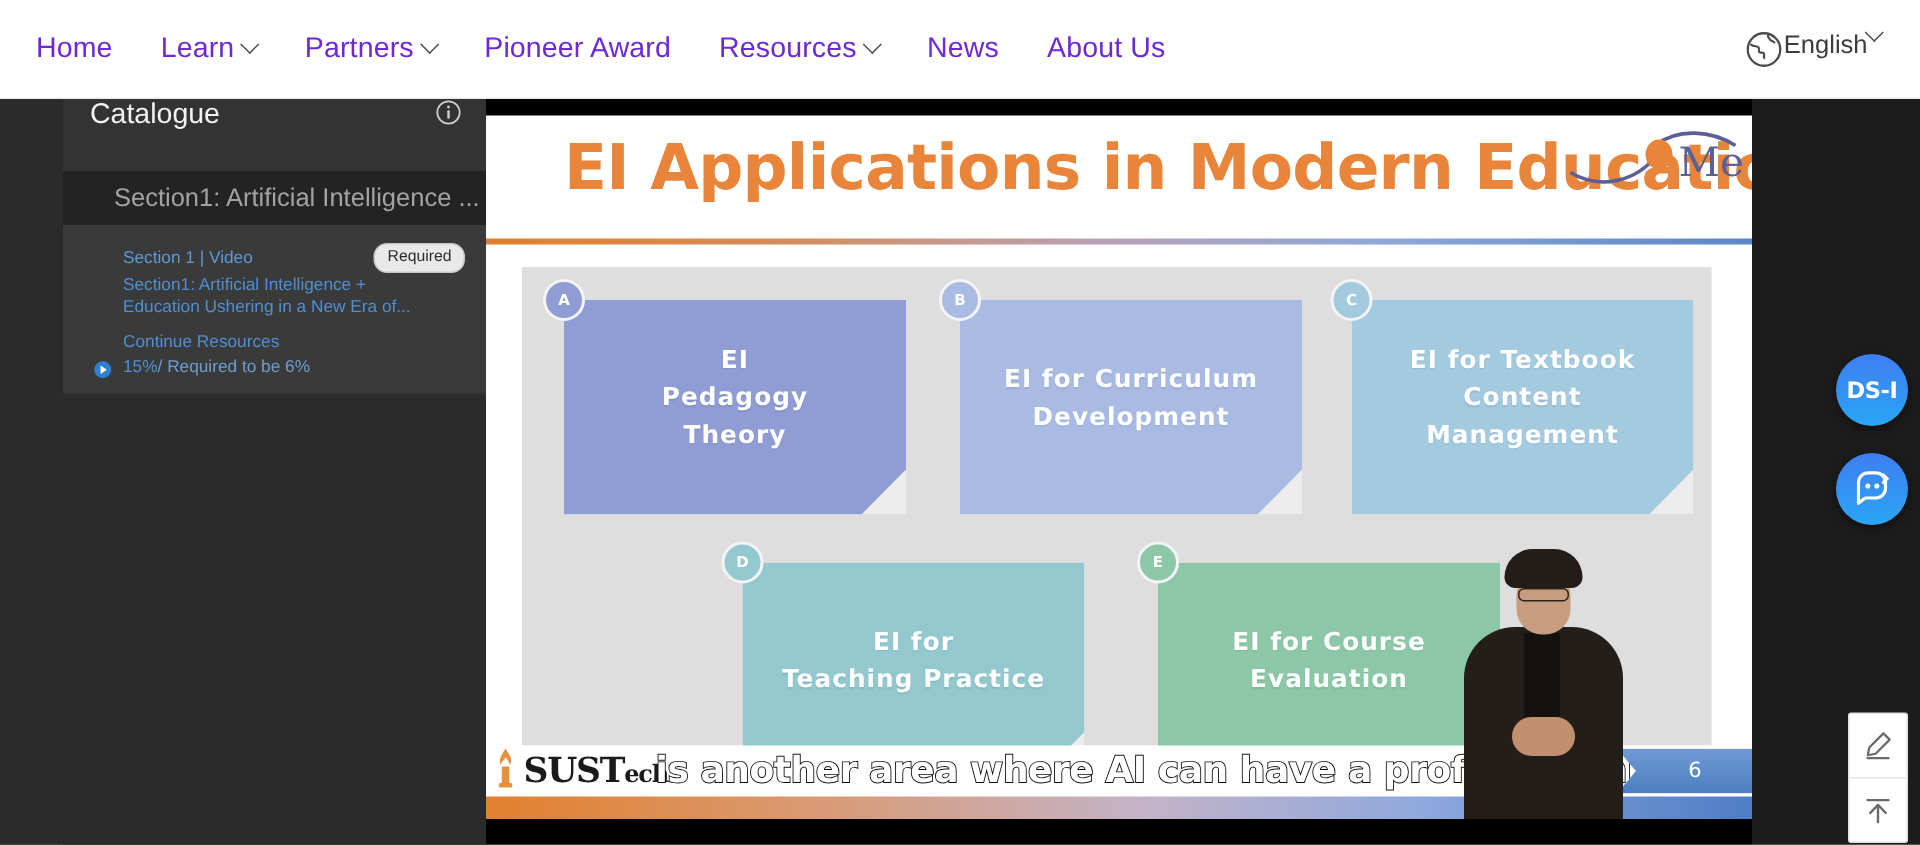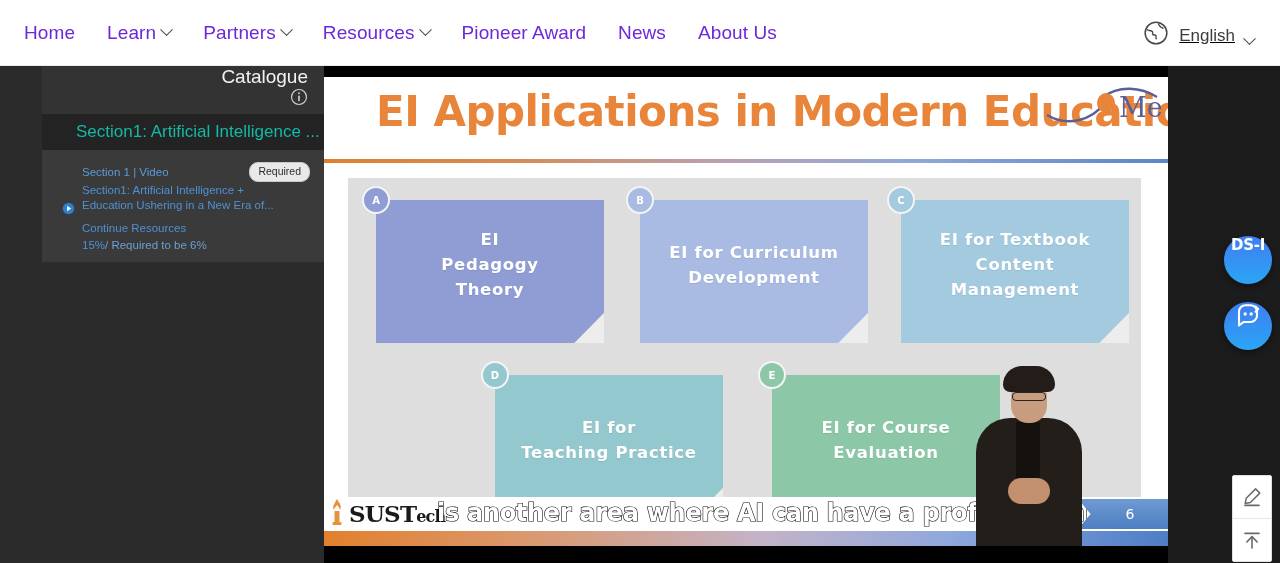--- a/index.html
+++ b/index.html
@@ -21,51 +21,51 @@
     display: flex; align-items: center; gap: 6px;
     font-size: 19px; color: #6d28d9; padding: 0 16px;
     cursor: pointer; white-space: nowrap; letter-spacing: .1px;
   }
   .caret {
     display: inline-block; width: 9px; height: 9px;
     border-right: 1.6px solid #4a4a4a; border-bottom: 1.6px solid #4a4a4a;
     transform: rotate(45deg) translate(-2px, -2px);
   }
   .nav-right {
-    margin-left: auto; display: flex; align-items: flex-end;
-    gap: 10px; padding-right: 26px; text-decoration: underline;
+    margin-left: auto; display: flex; align-items: flex-start;
+    padding-right: 26px;
   }
   .globe { width: 26px; height: 26px; display: block; }
   .lang-label { font-size: 17px; color: #3c3c3c; }
 
   
   .left-rail {
     position: absolute; top: 66px; left: 0; width: 42px; height: 497px;
     background: #2b2b2b;
   }
 
   
   .sidebar {
     position: absolute; top: 66px; left: 42px; width: 282px; height: 497px;
     background: #3a3a3a;
   }
   .sb-head {
-    height: 48px; display: flex; align-items: flex-end;
-    padding: 0 16px 0 18px; background: #333333; flex-direction: column;
+    height: 48px; display: flex; align-items: flex-start;
+    padding: 0 16px 0 18px; background: #333333;
   }
   .sb-title { font-size: 19px; color: #f2f2f2; }
   .info-icon { margin-left: auto; width: 18px; height: 18px; display: block; cursor: pointer; }
   .sb-section {
     height: 36px; display: flex; align-items: center;
     padding: 0 14px 0 34px; background: #232323;
-    font-size: 17px; color: #14b8a6; cursor: pointer;
+    font-size: 17px; color: #a3a3a3; cursor: pointer;
     overflow: hidden; white-space: nowrap;
   }
   .sb-body { background: #3a3a3a; padding: 12px 14px 10px 20px; position: relative; }
-  .item-row { display: flex; align-items: center; gap: 7px; }
+  .item-row { display: flex; align-items: flex-end; gap: 7px; }
   .play-icon { flex: 0 0 auto; margin-top: 1px; width: 13px; height: 13px; display: block; }
   .item-main { flex: 1 1 auto; min-width: 0; }
   .item-line1 {
     font-size: 11.5px; color: #5b9bd8; line-height: 15px;
     display: flex; align-items: center;
   }
   .badge {
     margin-left: auto; background: #e9e9e9; color: #2c2c2c;
     font-size: 10.5px; border-radius: 9px; padding: 1px 8px 2px;
     border: 1px solid #c9c9c9; white-space: nowrap;
@@ -179,21 +179,21 @@
              background: #241e1b; border-radius: 34px 34px 0 0; }
   .pr-shirt { position: absolute; left: 46px; top: 56px; width: 24px; height: 60px;
               background: #15110f; }
   .pr-hands { position: absolute; left: 38px; top: 112px; width: 42px; height: 26px;
               background: #c2906f; border-radius: 14px; }
 
   
   .fab {
     position: absolute; right: 8px; width: 48px; height: 48px; border-radius: 50%;
     background: linear-gradient(180deg,#3f7df0 0%, #2aa6f5 100%);
-    display: flex; justify-content: center; cursor: pointer;
+    display: flex; align-items: center; justify-content: center; cursor: pointer;
     box-shadow: 0 2px 7px rgba(0,0,0,.45);
   }
   .fab-dsi { top: 236px; color: #fff; font-size: 15px; font-weight: bold;
              font-family: "DejaVu Sans", sans-serif; letter-spacing: -.3px; }
   .fab-chat { top: 302px; }
   .side-stack {
     position: absolute; right: 8px; top: 475px; width: 40px;
     background: #ffffff; border: 1px solid #e0e0e0; border-radius: 2px; overflow: hidden;
   }
   .side-btn {
@@ -213,25 +213,25 @@
       </div>
       <div class="nav-item">
         <span>Learn</span>
         <i class="caret"></i>
       </div>
       <div class="nav-item">
         <span>Partners</span>
         <i class="caret"></i>
       </div>
       <div class="nav-item">
+        <span>Pioneer Award</span>
+      </div>
+      <div class="nav-item">
         <span>Resources</span>
         <i class="caret"></i>
-      </div>
-      <div class="nav-item">
-        <span>Pioneer Award</span>
       </div>
       <div class="nav-item">
         <span>News</span>
       </div>
       <div class="nav-item">
         <span>About Us</span>
       </div>
     </div>
     <div class="nav-right">
       <svg class="globe" viewBox="0 0 24 24">

